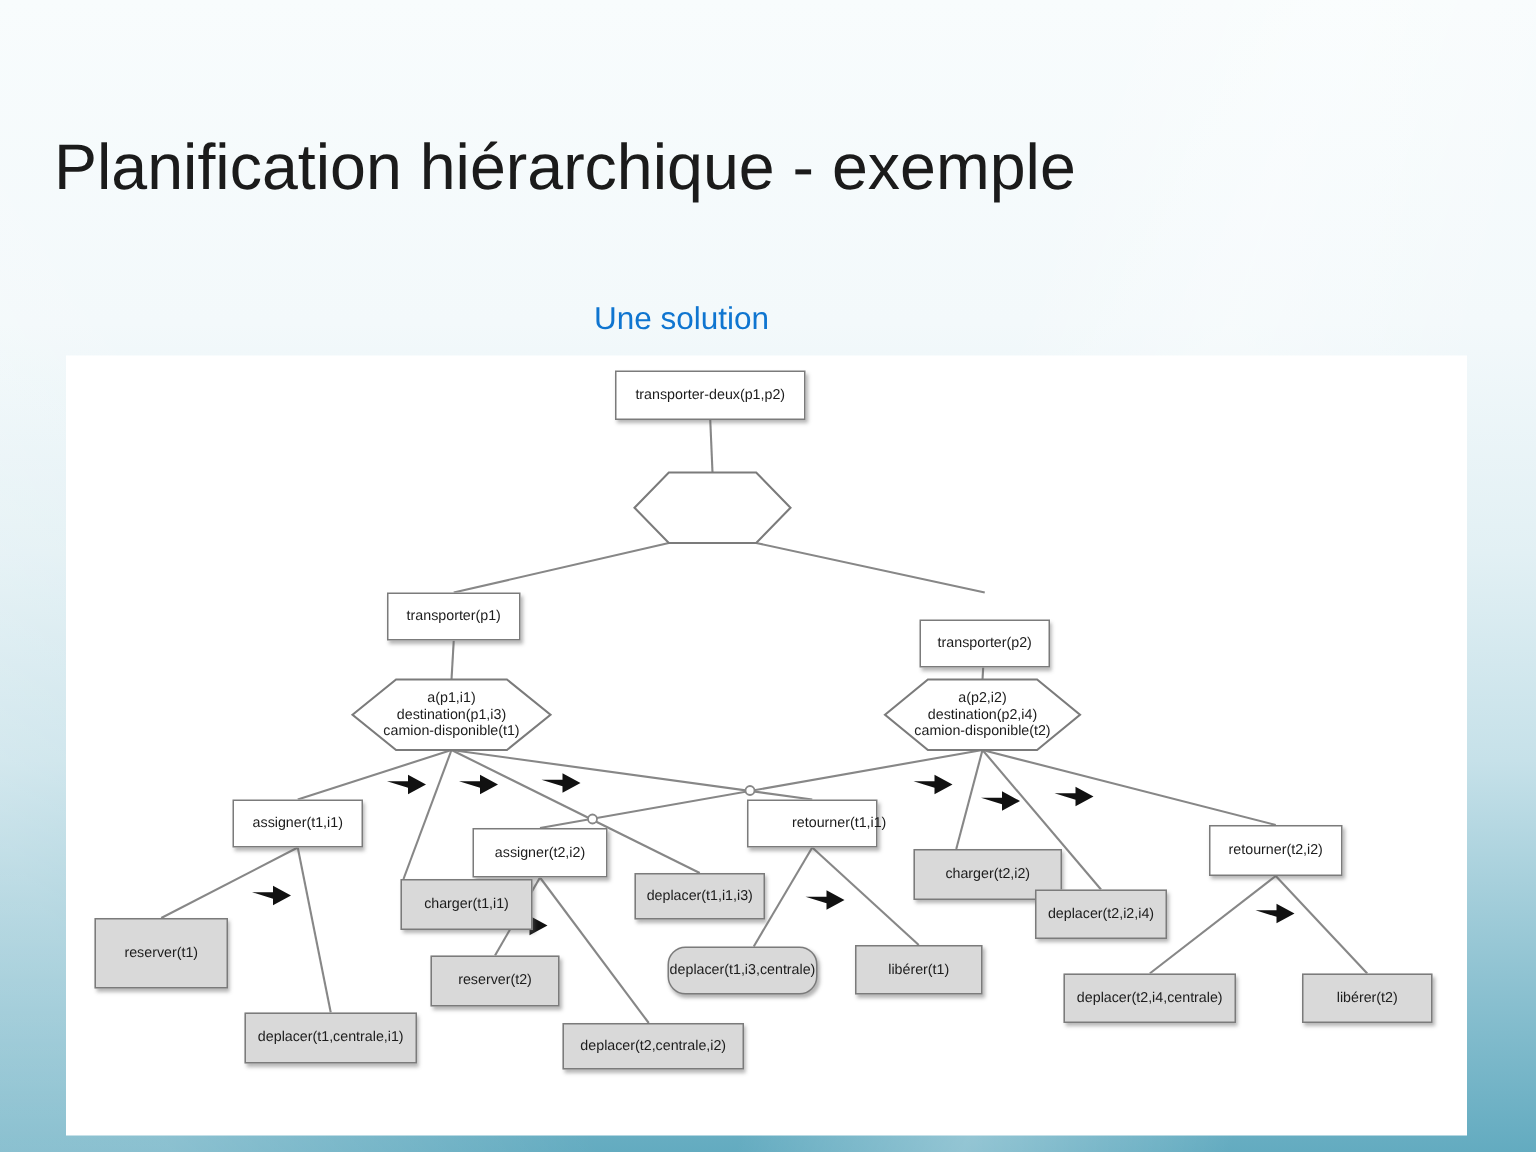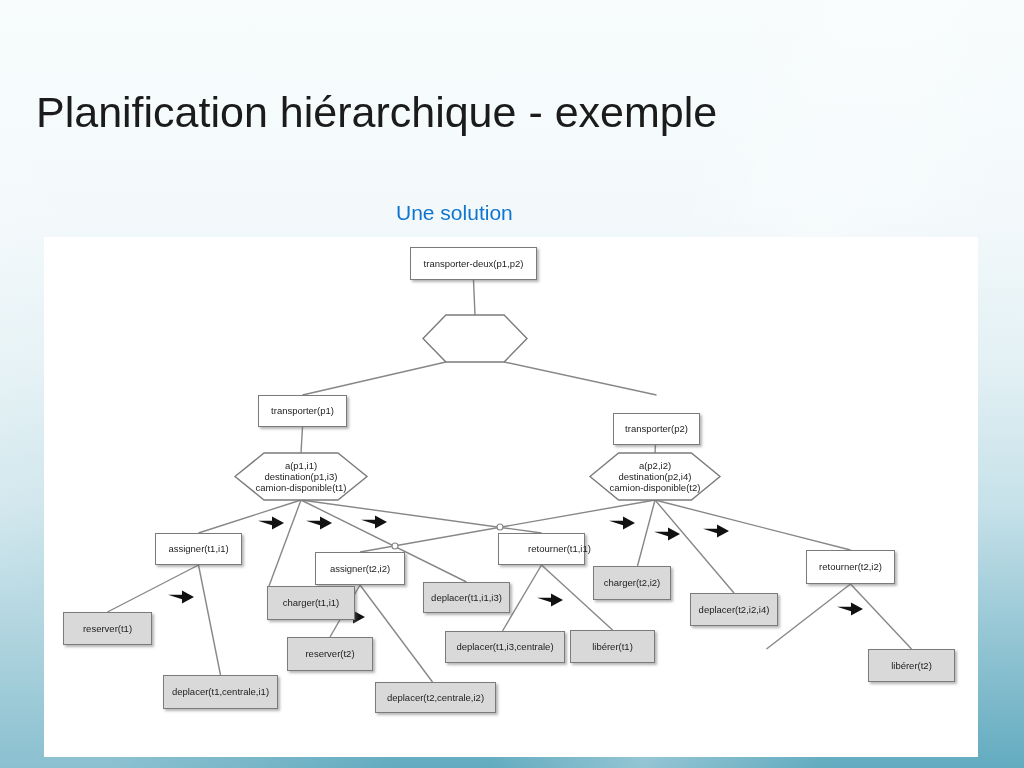--- a/index.html
+++ b/index.html
@@ -107,44 +107,47 @@
       </div>
       <div class="node rect white" style="left: 454px; top: 296px; width: 87px; height: 32px; padding-left: 36px;">
         <div>retourner(t1,i1)</div>
       </div>
       <div class="node rect white" style="left: 762px; top: 313px; width: 89px; height: 34px;">
         <div>retourner(t2,i2)</div>
       </div>
       <div class="node rect gray" style="left: 181px; top: 349px; width: 88px; height: 34px; margin-left: 42px;">
         <div>charger(t1,i1)</div>
       </div>
-      <div class="node rect gray" style="left: 549px; top: 329px; width: 78px; height: 34px; justify-content: center;">
+      <div class="node rect gray" style="left: 565px; top: 329px; width: 99px; height: 34px; justify-content: center;">
         <div>charger(t2,i2)</div>
       </div>
       <div class="node rect gray" style="left: 379px; top: 345px; width: 87px; height: 31px;">
         <div>deplacer(t1,i1,i3)</div>
       </div>
       <div class="node rect gray" style="left: 646px; top: 356px; width: 88px; height: 33px;">
         <div>deplacer(t2,i2,i4)</div>
       </div>
-      <div class="node rect gray" style="left: 19px; top: 375px; width: 89px; height: 33px;">
+      <div class="node rect gray" style="left: 19px; top: 375px; width: 89px; height: 47px;">
         <div>reserver(t1)</div>
       </div>
       <div class="node rect gray" style="left: 243px; top: 400px; width: 86px; height: 34px;">
         <div>reserver(t2)</div>
       </div>
       <div class="node rect gray" style="left: 119px; top: 438px; width: 115px; height: 34px;">
         <div>deplacer(t1,centrale,i1)</div>
       </div>
       <div class="node rect gray" style="left: 331px; top: 445px; width: 121px; height: 31px;">
         <div>deplacer(t2,centrale,i2)</div>
       </div>
-      <div class="node rect gray" style="left: 401px; top: 394px; width: 120px; height: 32px;">
+      <div class="node rect gray" style="left: 401px; top: 394px; width: 100px; height: 32px; border-radius: 12px;">
         <div>deplacer(t1,i3,centrale)</div>
       </div>
       <div class="node rect gray" style="left: 526px; top: 393px; width: 85px; height: 33px;">
         <div>libérer(t1)</div>
+      </div>
+      <div class="node rect gray" style="left: 665px; top: 412px; width: 115px; height: 33px;">
+        <div>deplacer(t2,i4,centrale)</div>
       </div>
       <div class="node rect gray" style="left: 824px; top: 412px; width: 87px; height: 33px;">
         <div>libérer(t2)</div>
       </div>
     </div>
 </div>
 
 </body></html>

